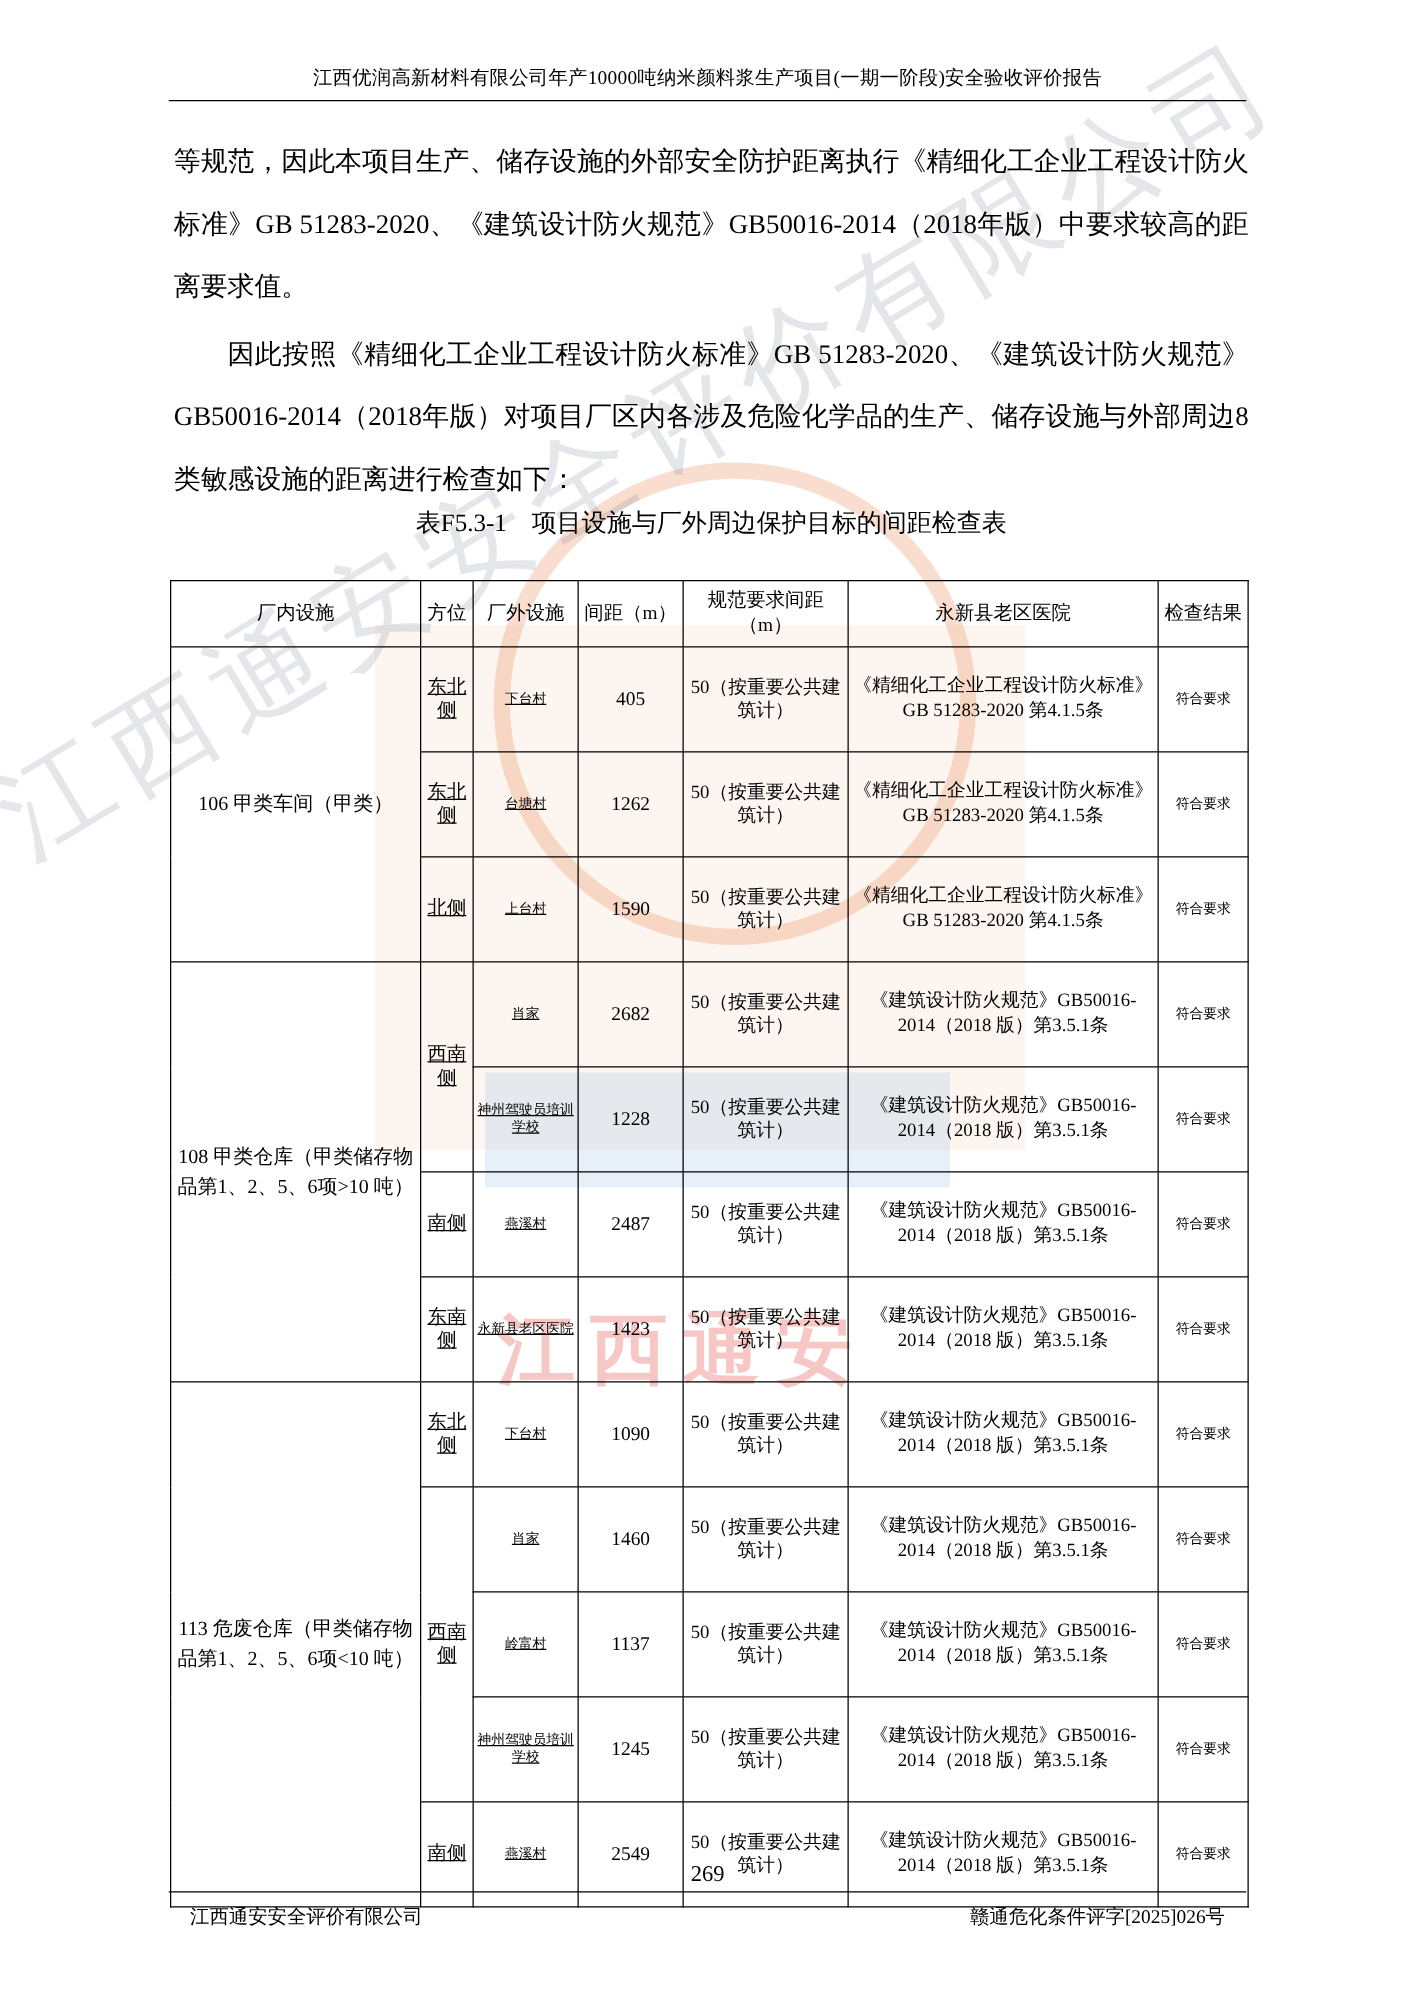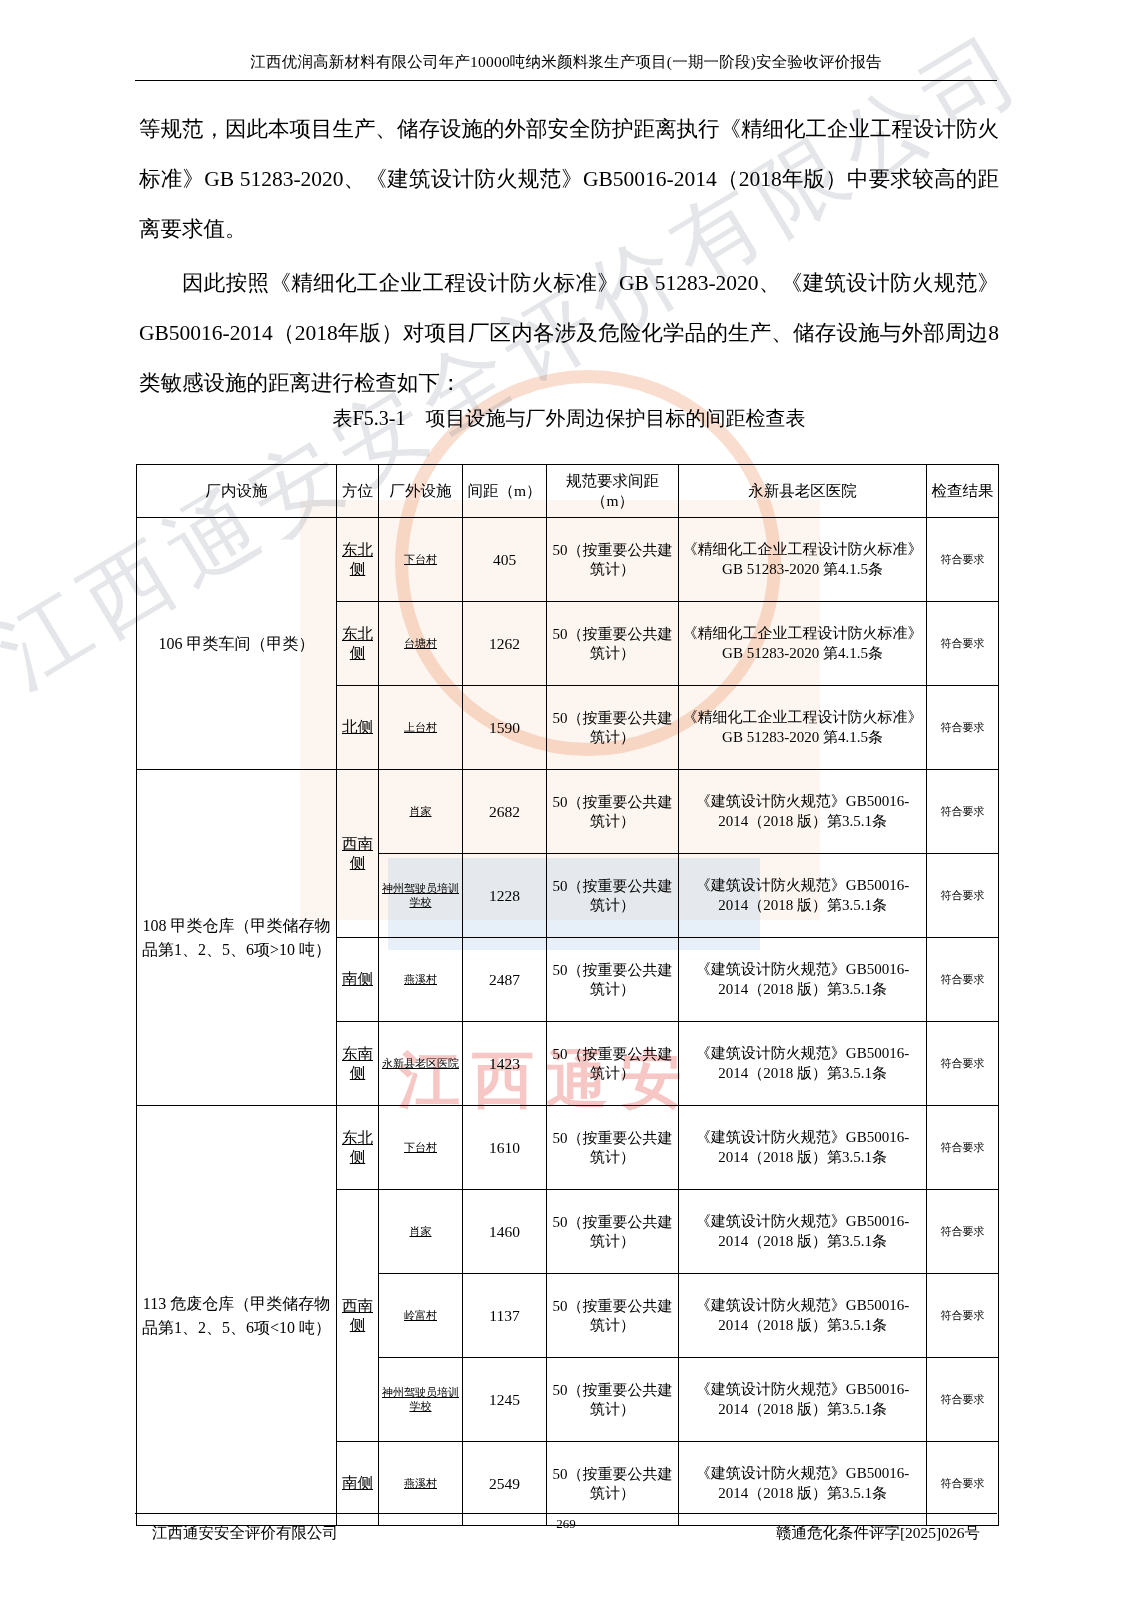--- a/index.html
+++ b/index.html
@@ -121,22 +121,21 @@
   .row-h {
     height: 84px;
   }
   
   .page-number {
     position: absolute;
     top: 1489px;
     left: 0;
     width: 1132px;
     text-align: center;
-    font-size: 13px;
-    margin-top: 27px;
+    font-size: 18px;
   }
   .footer-rule {
     position: absolute;
     top: 1513px;
     left: 135px;
     width: 862px;
     border-bottom: 1.2px solid #000;
   }
   .footer-left {
     position: absolute;
@@ -303,21 +302,21 @@
           <td>1423</td>
           <td class="req">50（按重要公共建筑计）</td>
           <td class="clause">《建筑设计防火规范》GB50016-2014（2018 版）第3.5.1条</td>
           <td class="result">符合要求</td>
         </tr>
 
         <tr class="row-h">
           <td class="facility" rowspan="5">113 危废仓库（甲类储存物品第1、2、5、6项&lt;10 吨）</td>
           <td class="dir">东北侧</td>
           <td class="outside">下台村</td>
-          <td>1610</td>
+          <td>1090</td>
           <td class="req">50（按重要公共建筑计）</td>
           <td class="clause">《建筑设计防火规范》GB50016-2014（2018 版）第3.5.1条</td>
           <td class="result">符合要求</td>
         </tr>
         <tr class="row-h">
           <td class="dir" rowspan="3">西南侧</td>
           <td class="outside">肖家</td>
           <td>1460</td>
           <td class="req">50（按重要公共建筑计）</td>
           <td class="clause">《建筑设计防火规范》GB50016-2014（2018 版）第3.5.1条</td>

